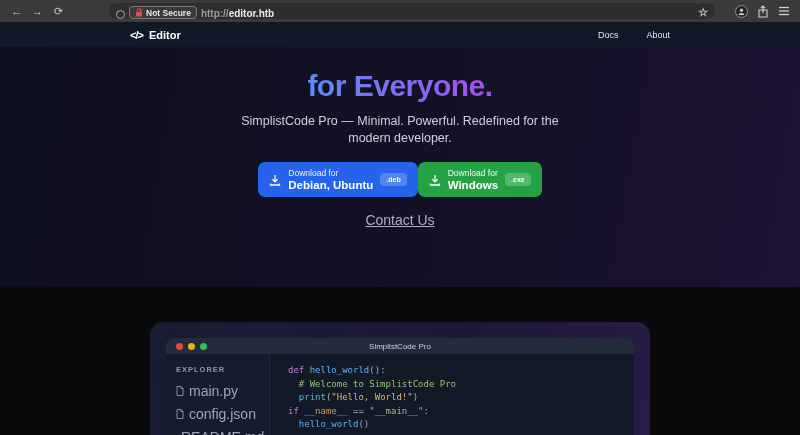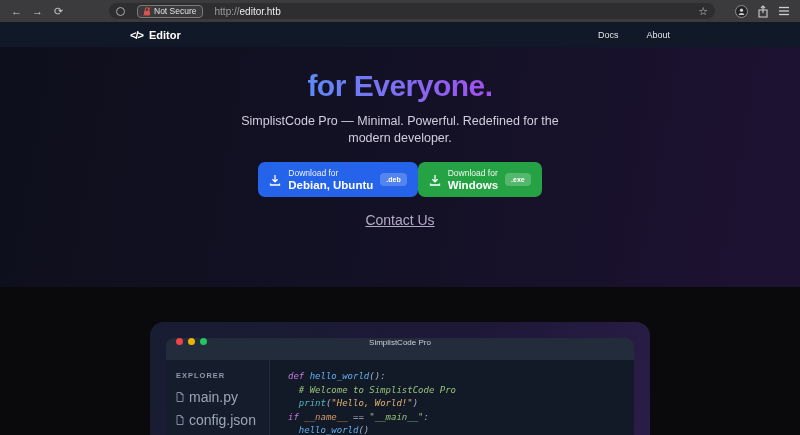--- a/index.html
+++ b/index.html
@@ -5,21 +5,21 @@
   * { margin:0; padding:0; box-sizing:border-box; }
   html,body { width:800px; height:435px; overflow:hidden; background:#0a0a0d;
               font-family:"Liberation Sans", sans-serif; }
 
   
   .browser-toolbar { height:22px; background:#3b3b3d; display:flex; align-items:center;
                      padding:0 10px; }
   .tb-icon { width:13px; text-align:center; font-size:11px; color:#cfcfcf; cursor:pointer;
              line-height:22px; margin-right:8px; user-select:none; }
   .url-bar { margin-left:36px; width:606px; height:16px; background:#2e2e30; border-radius:8px;
-             display:flex; align-items:center; padding:0 7px; gap:12px; }
+             display:flex; align-items:flex-end; padding:0 7px; gap:4px;font-weight:bold; }
   .site-info { width:9px; height:9px; border:1.2px solid #a9a9a9; border-radius:50%; flex:none; }
   .sec-chip { display:flex; align-items:center; gap:3px; border:1px solid #7a7a7a;
               background:rgba(255,255,255,0.06); border-radius:4px; height:13px; padding:0 5px;
               font-size:8.5px; color:#e3e3e3; white-space:nowrap; }
   .url-text { font-size:10px; white-space:nowrap; }
   .url-scheme { color:#9b9b9b; }
   .url-host { color:#ececec; }
   .star { margin-left:auto; font-size:11px; color:#c9c9c9; }
   .tb-right { margin-left:auto; display:flex; align-items:center; gap:9px; }
   .avatar { width:13px; height:13px; border-radius:50%; background:#242426; border:1px solid #8f8f8f;
@@ -55,35 +55,35 @@
   .contact { margin-top:15px; font-size:14px; color:#b3abc4; text-decoration:underline;
              cursor:pointer; }
 
   
   .showcase { position:relative; height:148px; background:#0a0a0d; }
   .mockup { position:absolute; left:150px; top:35px; width:500px; height:200px;
             border-radius:14px; padding:16px;
             background:linear-gradient(115deg,#181d33 0%,#1e1837 55%,#2c1e4b 100%); }
   .editor-window { width:468px; height:160px; border-radius:8px 8px 0 0; overflow:hidden;
                    display:flex; flex-direction:column; background:#121927; }
-  .titlebar { position:relative; height:22px; background:#222c3a; display:flex;
-              padding:0 10px; flex:none; }
+  .titlebar { position:relative; height:16px; background:#222c3a; display:flex;
+              align-items:center; padding:0 10px; flex:none; }
   .dot { width:7px; height:7px; border-radius:50%; margin-right:5px; }
   .dot-red { background:#ef4444; } .dot-yellow { background:#eab308; } .dot-green { background:#22c55e; }
   .win-title { position:absolute; left:0; right:0; text-align:center; font-size:8px; color:#c7d0dc; }
   .editor-body { flex:1; display:flex; min-height:0; }
   .explorer { width:104px; background:#151c2b; border-right:1px solid rgba(255,255,255,0.07);
               padding:11px 10px; flex:none; }
   .explorer-header { font-size:7.5px; font-weight:bold; letter-spacing:1px; color:#8e99ab;
                      margin-bottom:9px; }
   .file { display:flex; align-items:center; gap:5px; font-size:14px; color:#9ba7b6;
           margin-bottom:7px; }
   .code-area { flex:1; padding:10px 0 0 18px; font-family:"DejaVu Sans Mono", monospace;
                font-size:9px; line-height:13.5px; }
-  .code-line { white-space:pre;font-style:italic; }
+  .code-line { white-space:pre; }
 </style>
 </head>
 <body>
 
 <div class="browser-toolbar">
   <span class="tb-icon">←</span>
   <span class="tb-icon">→</span>
   <span class="tb-icon">⟳</span>
 
   <div class="url-bar">

